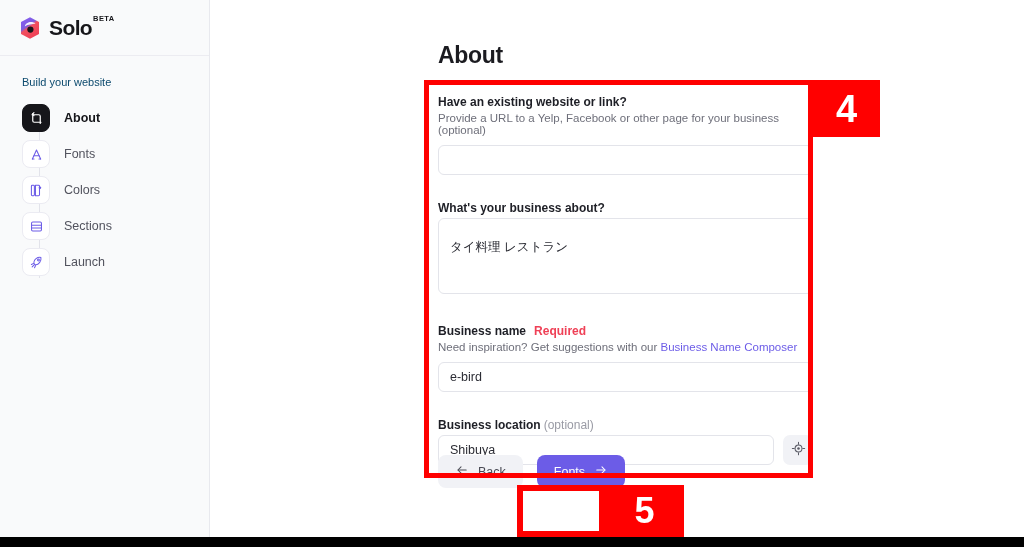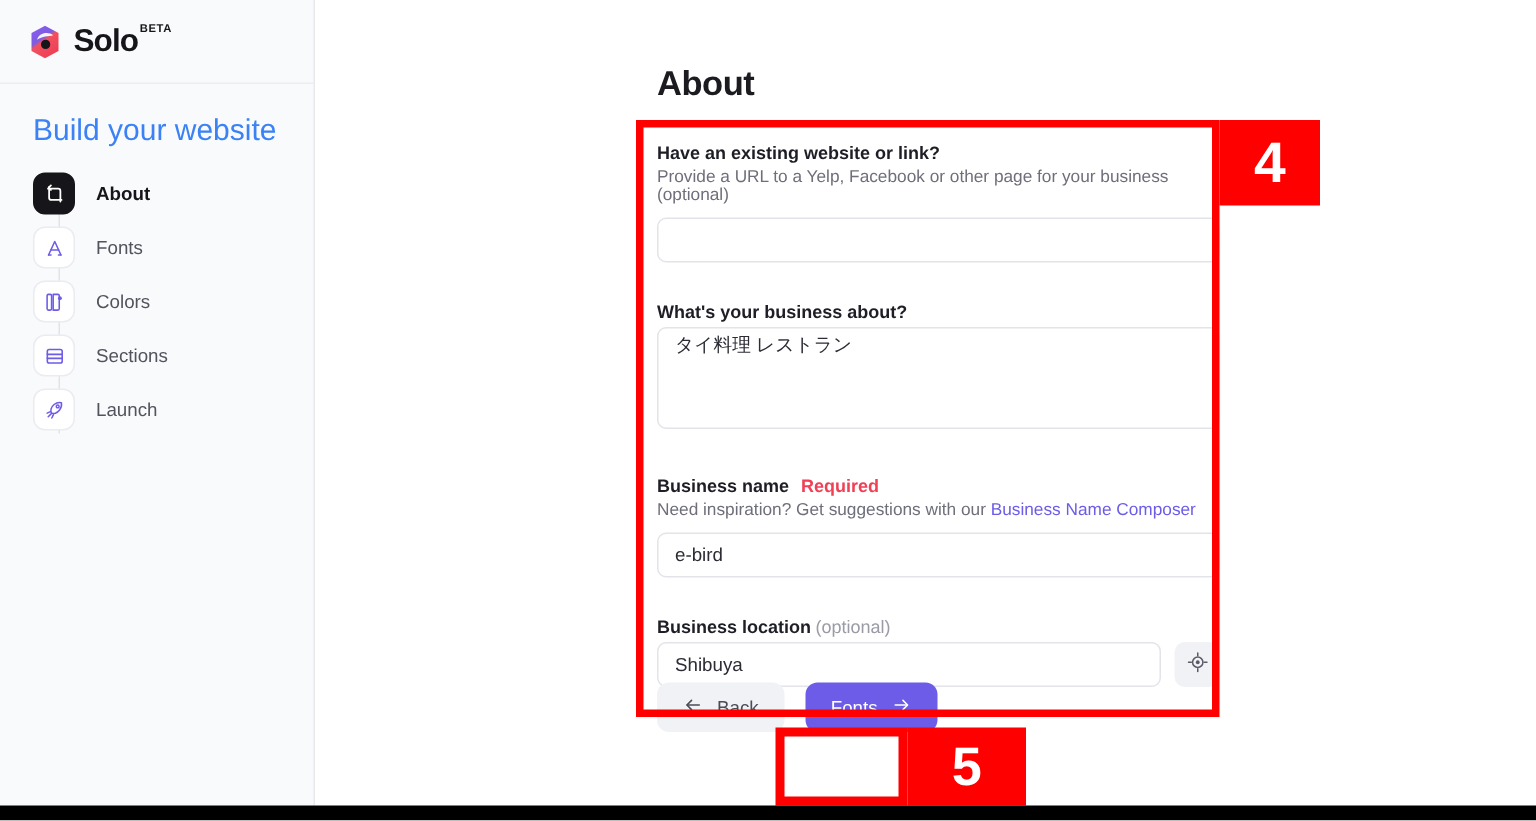--- a/index.html
+++ b/index.html
@@ -36,21 +36,21 @@
     font-size:21px; font-weight:bold; color:#16161a; letter-spacing:-0.6px;
     position:relative; line-height:1;
   }
   .logo-beta {
     font-size:7.5px; font-weight:bold; color:#16161a; letter-spacing:0.4px;
     position:relative; top:-9px; left:1px;
   }
 
   .side-body { padding:20px 0 0 0; }
   .side-title {
-    font-size:20px; color:#3b82f6; padding:0 0 16px 22px; font-weight:400;
+    font-size:11px; color:#0c4a6e; padding:0 0 16px 22px; font-weight:400;
   }
   .nav { position:relative; padding-left:22px; }
   .nav-line {
     position:absolute; left:39px; top:22px; width:1px; height:152px; background:#e2e3ea;
   }
   .nav-item {
     display:flex; align-items:center; height:28px; margin-bottom:8px; position:relative;
   }
   .nav-ico {
     width:28px; height:28px; border-radius:8px; background:#fff;
@@ -79,23 +79,23 @@
   .f-help { font-size:11.5px; color:#6e6f7a; margin-bottom:9px; }
   .f-help a { color:#6c5ce7; text-decoration:none;text-align:center; }
 
   .inp {
     width:100%; height:30px; border:1px solid #e3e4ea; border-radius:6px;
     background:#fff; font-family:Liberation Sans, sans-serif; font-size:12.5px; color:#2b2c34;
     padding:0 11px; outline:none;
   }
   .inp::placeholder { color:#b3b4bd; }
   .ta {
-    width:100%; height:68px; border:1px solid #e3e4ea; border-radius:6px;
+    width:100%; height:76px; border:1px solid #e3e4ea; border-radius:6px;
     background:#fff; font-family:inherit; font-size:12.5px; color:#2b2c34;
-    padding:2px 11px; outline:none; resize:none; line-height:1.45;
+    padding:19px 11px; outline:none; resize:none; line-height:1.45;
   }
   .loc-row { display:flex; align-items:center; gap:9px; }
   .loc-row .inp { flex:1; }
   .locate-btn {
     width:30px; height:30px; border-radius:7px; background:#f1f2f6; border:none;
     display:flex; align-items:center; justify-content:center; cursor:pointer; flex:0 0 30px;
   }
 
   
   .footer { position:absolute; left:228px; top:455px; display:flex; align-items:center; gap:14px; }

